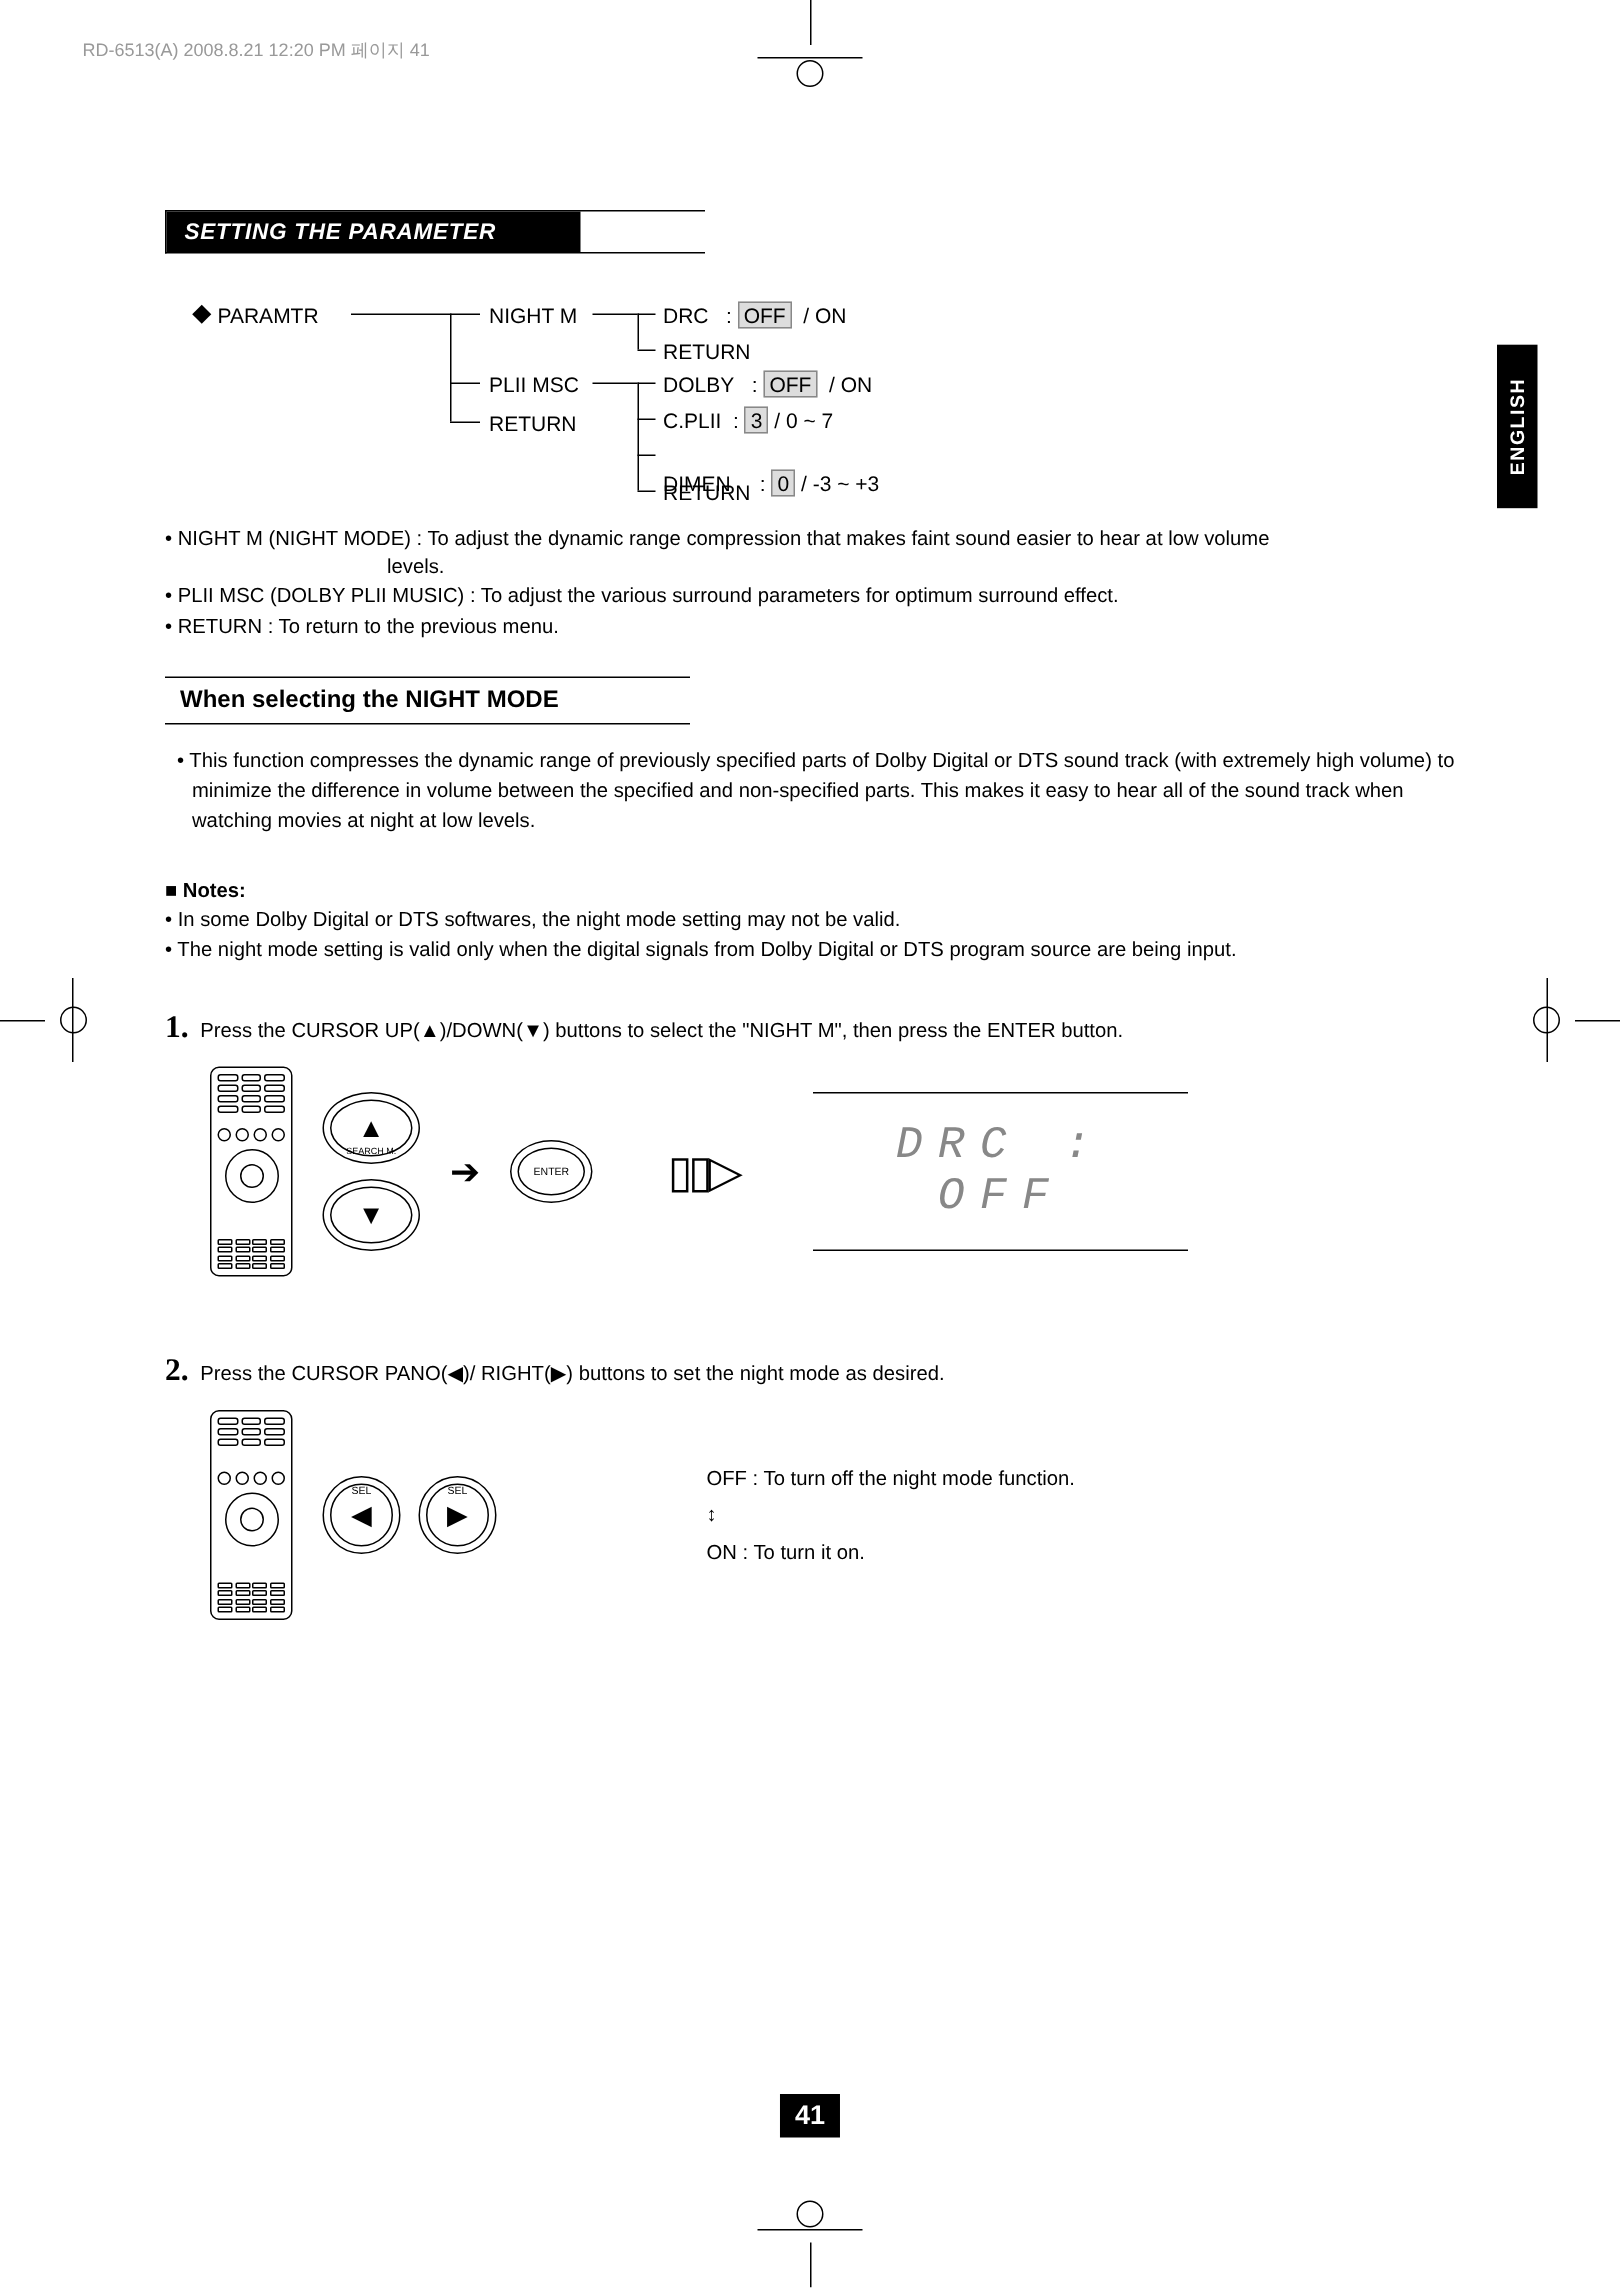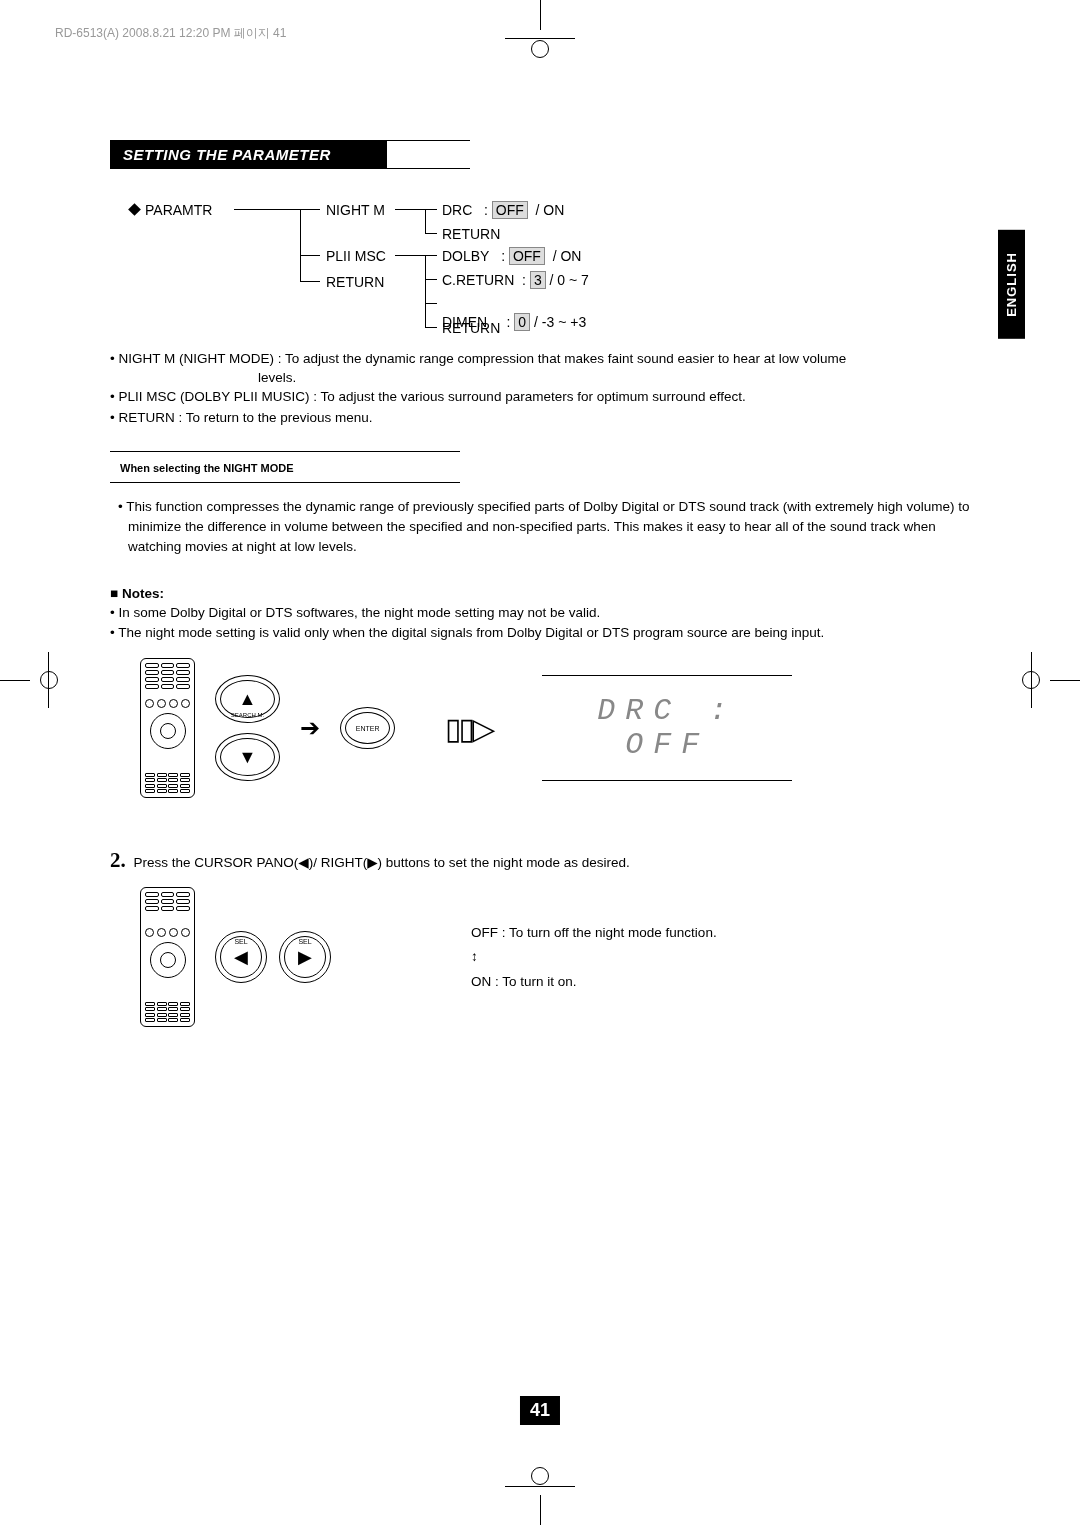--- a/index.html
+++ b/index.html
@@ -220,21 +220,21 @@
 
   .subheading-wrap {
     margin-top: 22px;
     width: 350px;
     border-top: 1px solid #000;
     border-bottom: 1px solid #000;
     padding: 6px 0 6px 10px;
   }
   .subheading {
     font-weight: bold;
-    font-size: 11px;
+    font-size: 16px;
   }
 
   .para {
     font-size: 13.5px;
     line-height: 1.5;
     margin-top: 14px;
     padding-left: 18px;
   }
   .para-bullet::before {
     content: "• ";
@@ -453,21 +453,21 @@
     <div class="tree-line" style="left:170px; top:58px; width:20px; height:1px;"></div>
     <span style="position:absolute; left:196px; top:51px;">PLII  MSC</span>
     <div class="tree-line" style="left:265px; top:58px; width:30px; height:1px;"></div>
     <div class="tree-line" style="left:295px; top:58px; width:1px; height:72px;"></div>
     <div class="tree-line" style="left:295px; top:58px; width:12px; height:1px;"></div>
     <span style="position:absolute; left:312px; top:51px;">
       <span>DOLBY</span>&nbsp;&nbsp;&nbsp;: <span class="boxed">OFF</span>&nbsp;&nbsp;<span>/  ON</span>
     </span>
     <div class="tree-line" style="left:295px; top:82px; width:12px; height:1px;"></div>
     <span style="position:absolute; left:312px; top:75px;">
-      <span>C.RETURN</span>&nbsp;&nbsp;: <span class="boxed">3</span>&nbsp;<span>/ 0 ~ 7</span>
+      <span>C.PLII</span>&nbsp;&nbsp;: <span class="boxed">3</span>&nbsp;<span>/ 0 ~ 7</span>
     </span>
     <div class="tree-line" style="left:295px; top:106px; width:12px; height:1px;"></div>
     <span style="position:absolute; left:312px; top:87px;margin-top:30px;">
       <span>DIMEN</span>&nbsp;&nbsp;&nbsp;&nbsp;&nbsp;: <span class="boxed">0</span>&nbsp;<span>/ -3 ~ +3</span>
     </span>
     <div class="tree-line" style="left:295px; top:130px; width:12px; height:1px;"></div>
     <span style="position:absolute; left:312px; top:123px;">RETURN</span>
 
     <div class="tree-line" style="left:170px; top:84px; width:20px; height:1px;"></div>
     <span style="position:absolute; left:196px; top:77px;">RETURN</span>
@@ -490,20 +490,23 @@
     <span class="para-bullet">This function compresses the dynamic range of previously specified parts of Dolby Digital or DTS sound track (with extremely high volume) to minimize the difference in volume between the specified and non-specified parts. This makes it easy to hear all of the sound track when watching movies at night at low levels.</span>
   </div>
 
   <div class="notes-hdr">Notes:</div>
   <ul class="bullets">
     <li>In some Dolby Digital or DTS softwares, the night mode setting may not be valid.</li>
     <li>The night mode setting is valid only when the digital signals from Dolby Digital or DTS program source are being input.</li>
   </ul>
 
   
+  <div class="step">
+    <span class="step-num">1.</span><span> Press the CURSOR UP(▲)/DOWN(▼) buttons to select the "NIGHT M", then press the ENTER button.</span>
+  </div>
   <div class="illus-row" style="margin-left:30px;">
     <div class="remote">
       <div class="btn-grid">
           <span></span>
           <span></span>
           <span></span>
           <span></span>
           <span></span>
           <span></span>
           <span></span>

